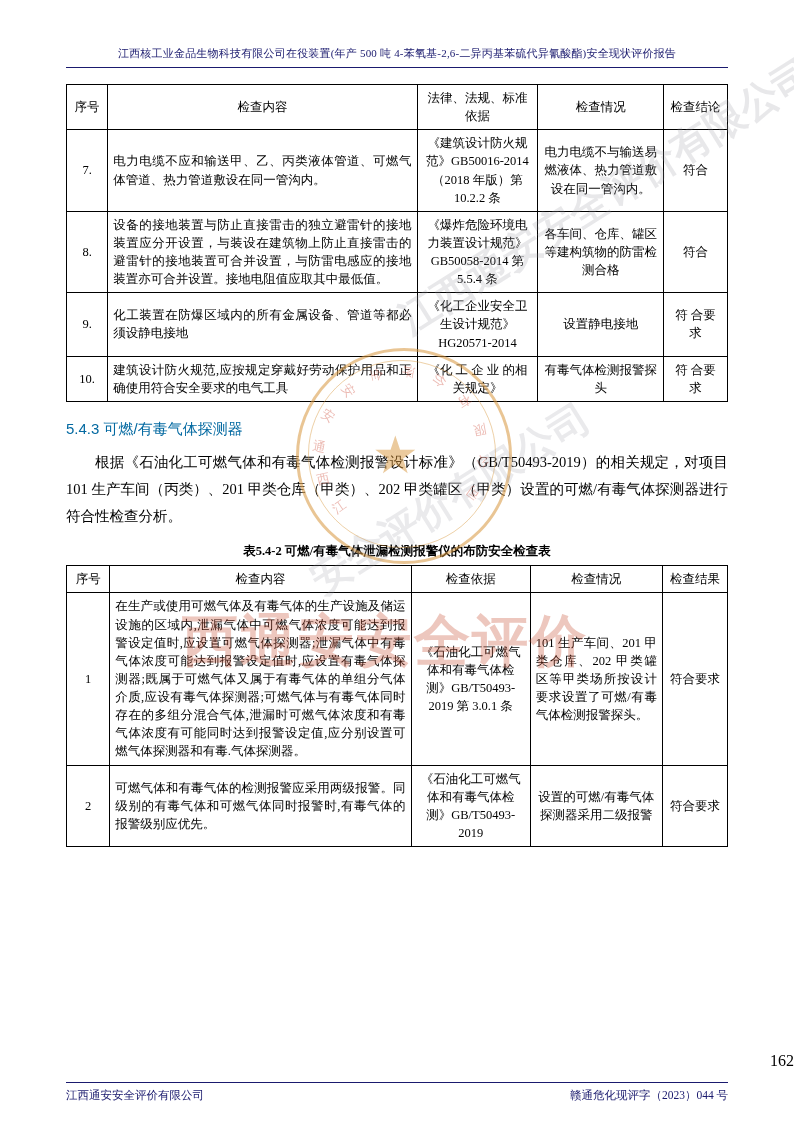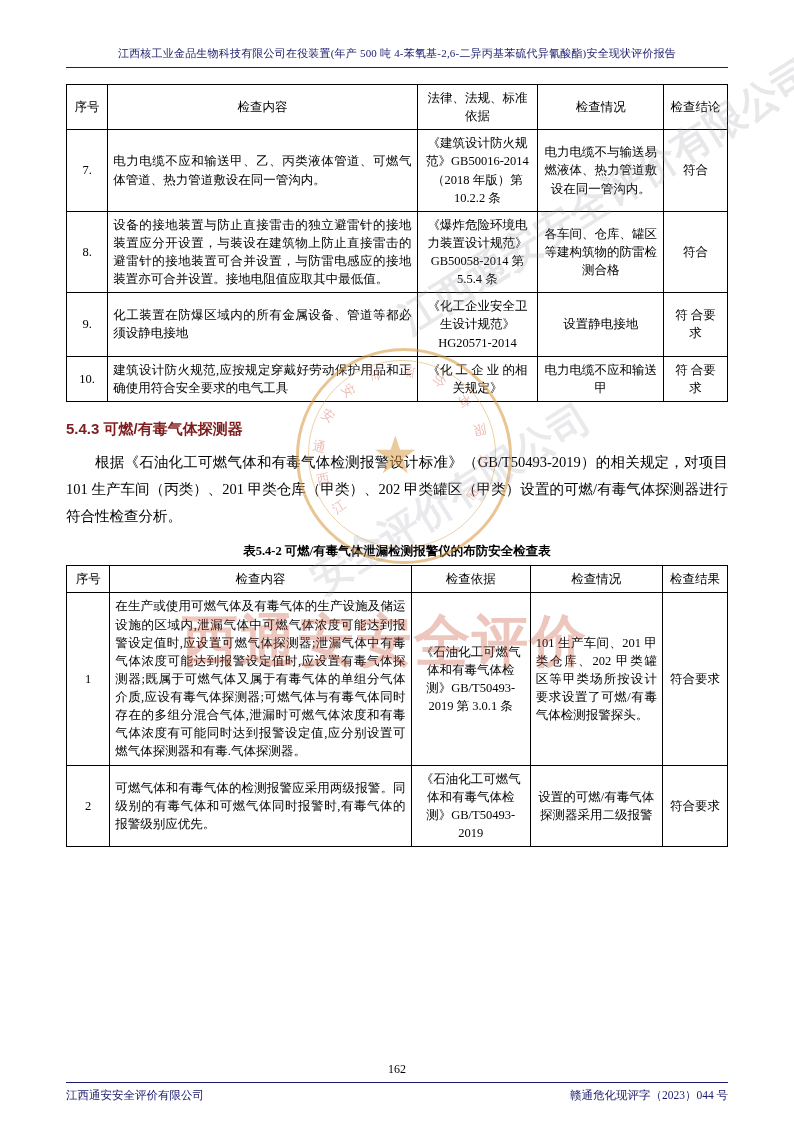--- a/index.html
+++ b/index.html
@@ -74,41 +74,41 @@
   p.para {
     font-size: 14.5px;
     line-height: 1.85;
     margin: 10px 0 0 0;
     text-align: justify;
     text-indent: 0;
   }
   p.para.indent { text-indent: 29px; }
 
   h3.sec-title {
-    color: #7f1d1d;
+    color: #0369a1;
     font-size: 15px;
-    font-weight: bold;
+    font-weight: normal;
     margin: 18px 0 6px 0;
     font-family: "Liberation Sans", sans-serif;
   }
 
   .tbl-caption {
     text-align: center;
     font-size: 12.5px;
     font-weight: bold;
     margin: 14px 0 5px 0;
   }
 
   
   .page-number {
     position: absolute;
     left: 0; right: 0;
-    bottom: 46px;
-    text-align: center;
-    font-size: 12px;
+    bottom: 53px;
+    text-align: right;
+    font-size: 16px;
   }
   .doc-footer {
     position: absolute;
     left: 66px; right: 66px;
     bottom: 20px;
     border-top: 1.2px solid #1a1a6e;
     padding-top: 5px;
     font-size: 11.5px;
     color: #1a1a6e;
     display: flex;
@@ -229,21 +229,21 @@
         <td class="c-center">9.</td>
         <td class="c-just">化工装置在防爆区域内的所有金属设备、管道等都必须设静电接地</td>
         <td class="c-center">《化工企业安全卫生设计规范》HG20571-2014</td>
         <td class="c-center">设置静电接地</td>
         <td class="c-center">符 合要 求</td>
       </tr>
       <tr>
         <td class="c-center">10.</td>
         <td class="c-just">建筑设计防火规范,应按规定穿戴好劳动保护用品和正确使用符合安全要求的电气工具</td>
         <td class="c-center">《化 工 企 业 的相关规定》</td>
-        <td class="c-center">电力电缆不应和输送甲</td>
+        <td class="c-center">有毒气体检测报警探头</td>
         <td class="c-center">符 合要 求</td>
       </tr>
     </tbody>
   </table>
 
 
   <h3 class="sec-title">5.4.3 可燃/有毒气体探测器</h3>
 
   <p class="para indent">根据《石油化工可燃气体和有毒气体检测报警设计标准》（GB/T50493-2019）的相关规定，对项目 101 生产车间（丙类）、201 甲类仓库（甲类）、202 甲类罐区（甲类）设置的可燃/有毒气体探测器进行符合性检查分析。</p>
 

